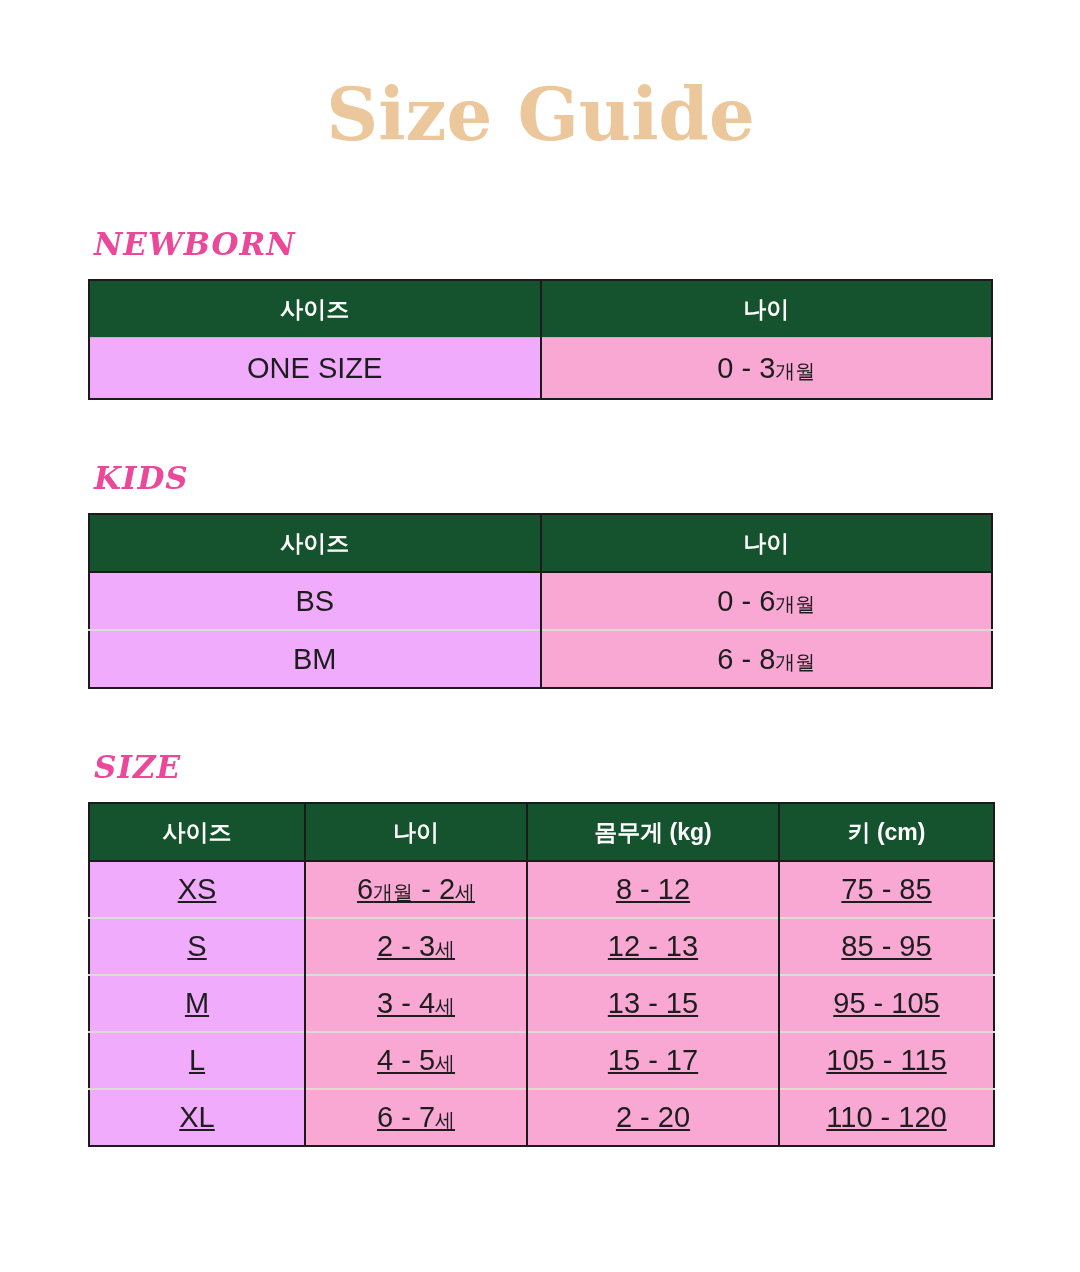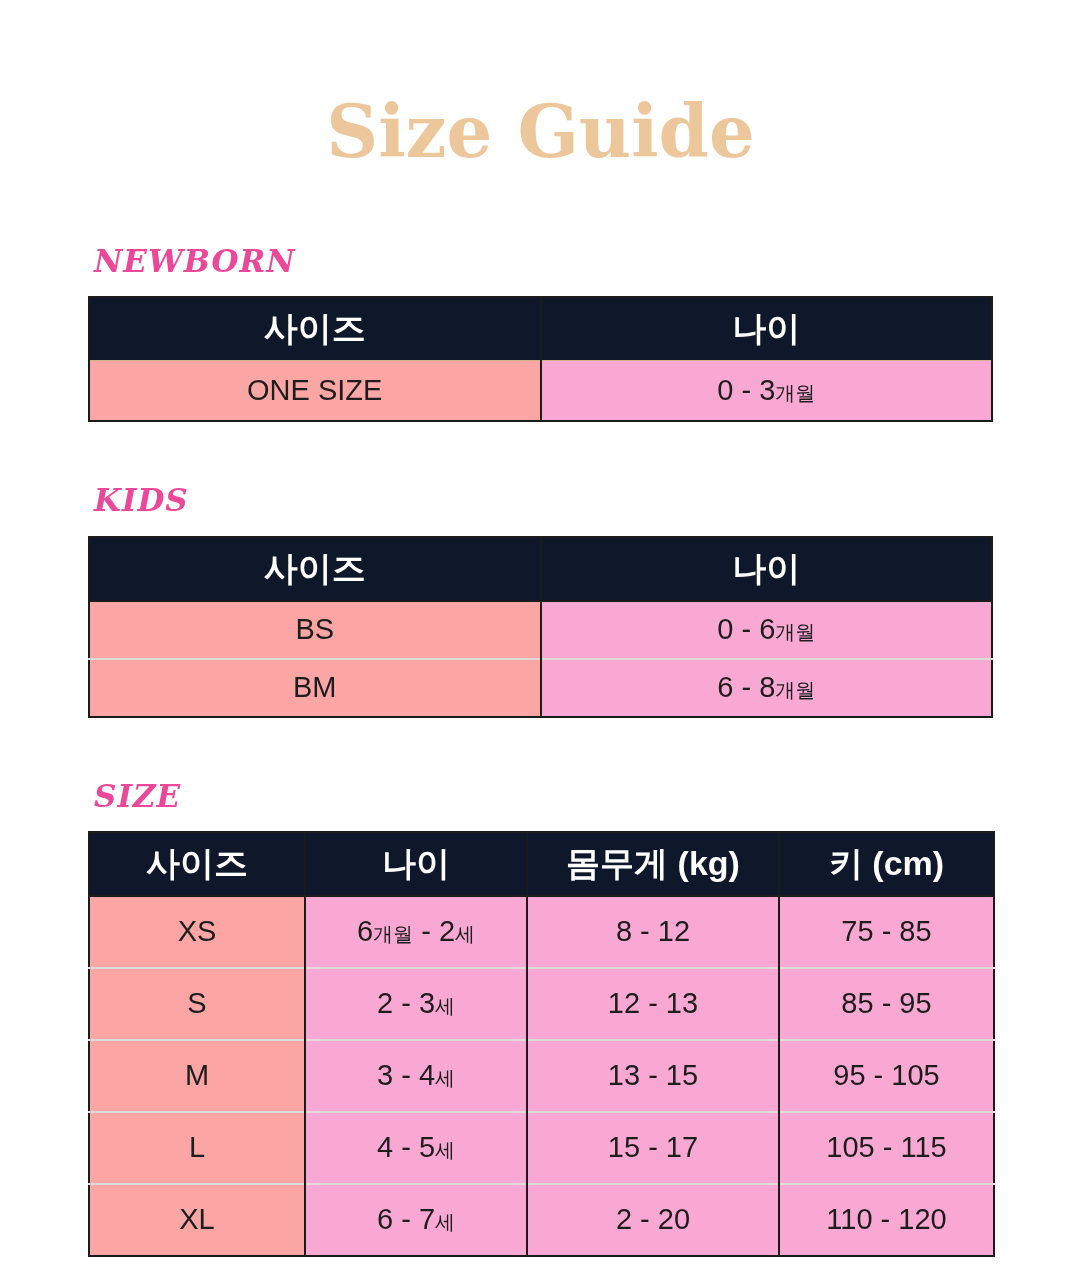--- a/index.html
+++ b/index.html
@@ -17,44 +17,44 @@
     height: 1272px;
     padding: 76px 87px 0 88px;
   }
   .page-title {
     font-family: "DejaVu Serif", serif;
     font-weight: 700;
     font-size: 72px;
     line-height: 1.08;
     text-align: center;
     color: #edc79c;
-    margin: 17px 0 72px 0;
+    margin: 0 0 72px 0;
   }
   .section { margin: 0; }
   .section-heading {
     font-family: "DejaVu Serif", serif;
     font-style: italic;
     font-weight: 700;
     font-size: 31px;
     line-height: 1.2;
     letter-spacing: 1px;
     color: #ec4899;
     margin: 0 0 16px 6px;
   }
   table.size-table {
     width: 905px;
     border-collapse: collapse;
     table-layout: fixed;
     margin: 0 0 60px 0;
     border: 2px solid #1b1b1b;
   }
   table.size-table th {
-    background: #0f172a;
+    background: #14532d;
     color: #ffffff;
-    font-size: 34px;
+    font-size: 23px;
     font-weight: 700;
     height: 58px;
     padding: 8px;
     text-align: center;
     border-left: 2px solid #1b1b1b;
     border-bottom: 2px solid #1b1b1b;
   }
   table.size-table th:first-child { border-left: none; }
   
   table.size-table.no-header-rule th { border-bottom: 1px solid #d4b28a; }
@@ -63,25 +63,25 @@
     font-size: 29px;
     height: 58px;
     padding: 0;
     text-align: center;
     vertical-align: middle;
     border-left: 2px solid #1b1b1b;
     color: #1d1d1d;
   }
   table.size-table td:first-child {
     border-left: none;
-    background: #fca5a5;
+    background: #f0abfc;
   }
   table.size-table tbody tr + tr td { border-top: 2px solid #dcdbd6; }
   table.size-table.tall-row td { height: 61px; }
-  table.size-table.kids td { height: 72px; }
+  table.size-table.kids td { height: 57px; text-decoration: underline; }
   .sm { font-size: 20px; }
 </style>
 </head>
 <body>
 
 <div class="page">
 
   <h1 class="page-title">Size Guide</h1>
 
   <div class="section">

